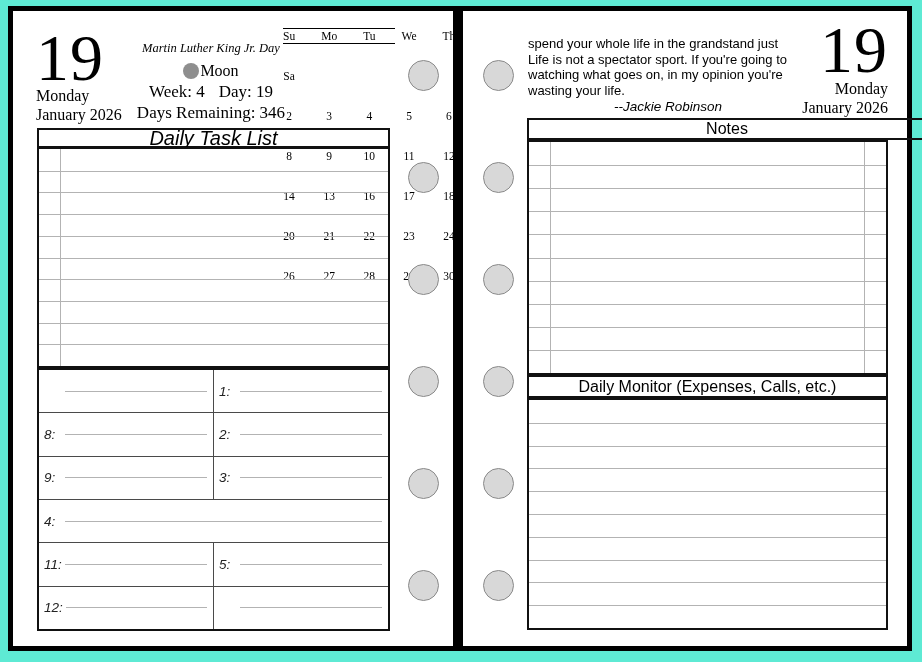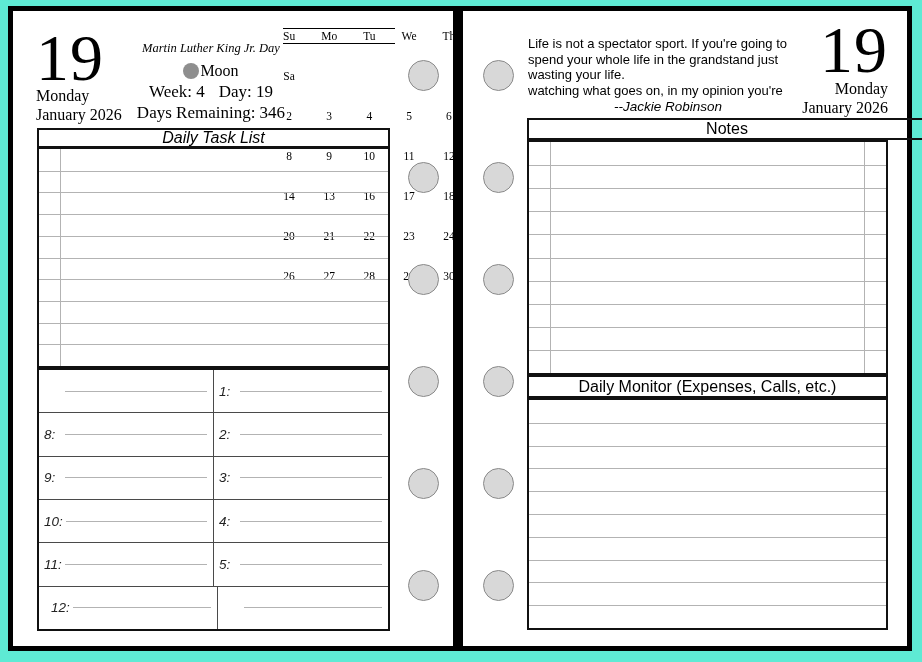--- a/index.html
+++ b/index.html
@@ -19,27 +19,27 @@
   .wkrow{font-size:17px;}
   .wkgap{display:inline-block;width:14px;}
   .cal{width:112px;height:92px;}
   .cal-line{position:absolute;left:0;right:0;height:0;border-top:1.3px solid #000;}
   .cal-grid{position:absolute;top:5px;left:0;width:100%;display:grid;grid-template-columns:repeat(6,1fr);
             grid-auto-rows:14px;font-size:11.5px;text-align:center;gap:26px;}
   .cal-h{line-height:15px;}
   .cal-c{line-height:14px;}
   .box{position:absolute;border:2px solid #111;box-sizing:border-box;}
   .hdrbox{display:flex;align-items:center;justify-content:center;}
-  .hdr-italic{font-style:italic;font-size:16px;}
+  .hdr-italic{font-style:italic;font-size:20px;}
   .hdr-plain{font-size:16px;}
   .rule{position:absolute;left:0;right:0;height:0;border-top:1px solid var(--c-rule,#b3b3b3);}
   .vline{position:absolute;top:0;bottom:0;width:0;border-left:1px solid var(--c-rule,#b3b3b3);}
   .sch{display:flex;flex-direction:column;}
   .sch-row{flex:1;display:flex;border-bottom:1px solid #4a4a4a;min-height:0;}
-  .sch-row:last-child{border-bottom:none;padding-left:7px;}
+  .sch-row:last-child{border-bottom:none;}
   .sch-cell{flex:1;display:flex;align-items:center;position:relative;min-width:0;}
   .sch-cell.left{border-right:1px solid #4a4a4a;}
   .sch-label{font-family:"Liberation Sans",sans-serif;font-style:italic;font-size:13.5px;color:#222;
              padding-left:5px;min-width:18px;white-space:nowrap;}
   .sch-line{flex:1;border-top:1px solid var(--c-rule,#b3b3b3);margin:0 6px 0 3px;}
   .quote{font-size:13px;line-height:15.5px;}
   .q-line{white-space:nowrap;}
   .attrib{font-style:italic;font-size:13.5px;text-align:center;width:280px;}
   .rp-head{text-align:right;}
   .hole{position:absolute;width:31px;height:31px;border-radius:50%;
@@ -157,24 +157,20 @@
           <div class="sch-cell left">
             <span class="sch-label">9:</span>
             <div class="sch-line"></div>
           </div>
           <div class="sch-cell right">
             <span class="sch-label">3:</span>
             <div class="sch-line"></div>
           </div>
         </div>
         <div class="sch-row">
-          <div class="sch-cell left">
-            <span class="sch-label">10:</span>
-            <div class="sch-line"></div>
-          </div>
           <div class="sch-cell right">
             <span class="sch-label">4:</span>
             <div class="sch-line"></div>
           </div>
         </div>
         <div class="sch-row">
           <div class="sch-cell left">
             <span class="sch-label">11:</span>
             <div class="sch-line"></div>
           </div>
@@ -191,24 +187,24 @@
           <div class="sch-cell right">
             <span class="sch-label"></span>
             <div class="sch-line"></div>
           </div>
         </div>
       </div>
   </div>
 
   <div class="page" id="right-page">
     <div class="a quote sans" style="left:65px;top:25px">
+        <div class="q-line">spend your whole life in the grandstand just</div>
         <div class="q-line">Life is not a spectator sport. If you're going to</div>
-        <div class="q-line">spend your whole life in the grandstand just</div>
+        <div class="q-line">watching what goes on, in my opinion you're</div>
         <div class="q-line">wasting your life.</div>
-        <div class="q-line">watching what goes on, in my opinion you're</div>
       </div>
     <div class="a attrib sans" style="left:65px;top:88px">--Jackie Robinson</div>
 
     <div class="a daynum rp-head" style="right:19px;top:6px">19</div>
     <div class="a datesm rp-head" style="right:19px;top:69px">Monday</div>
     <div class="a datesm rp-head" style="right:19px;top:88px">January 2026</div>
 
     <div class="box hdrbox sans hdr-plain" style="left:64px;top:107px;width:400px;height:22px">
       <span>Notes</span>
     </div>

